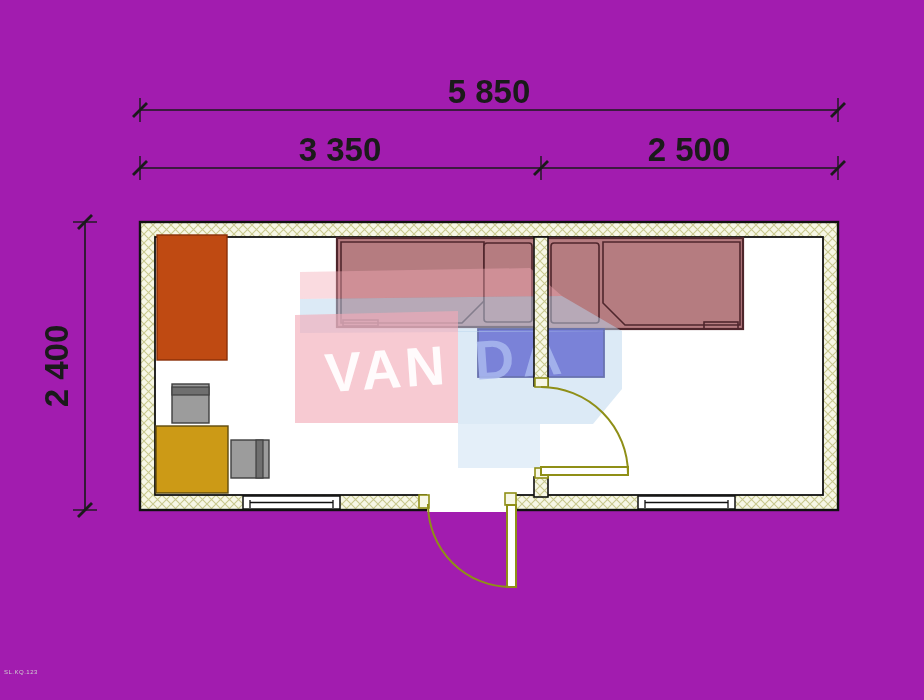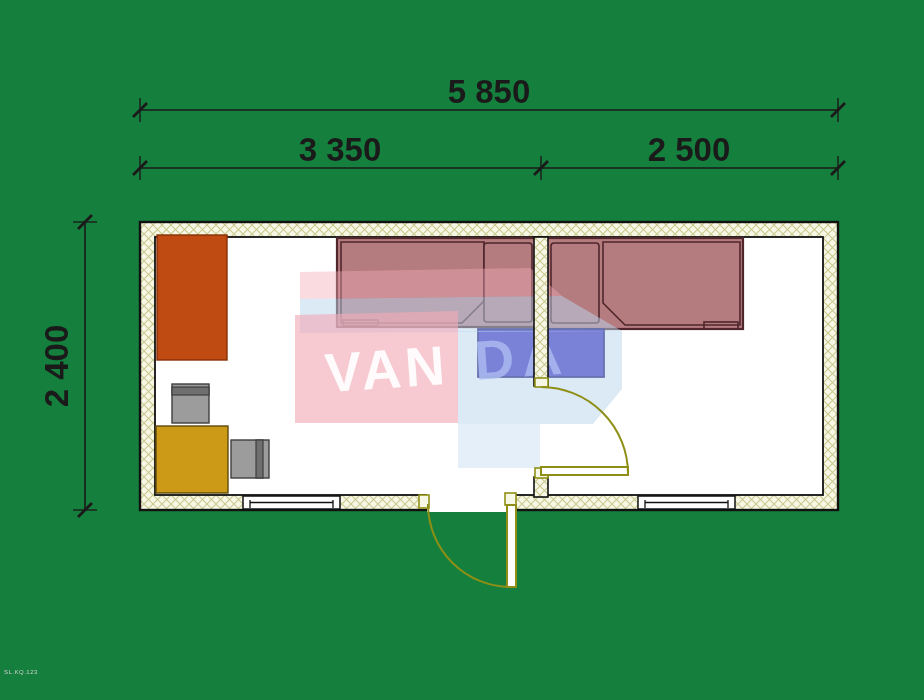--- a/index.html
+++ b/index.html
@@ -1,17 +1,17 @@
 <!DOCTYPE html>
 <html style="--dim_color: #1a1a1a; --wall_border: #111111; --wall_fill: #f7f7e6; --wall_hatch_line: #c9c98f; --door_olive: #8f8f17; --bed_fill: #b57c80; --bed_border: #4f262c; --nightstand_blue: #3a2ec2; --nightstand_border: #191070; --wardrobe_orange: #bf4a12; --wardrobe_border: #8a3008; --cabinet_yellow: #cc9a16; --cabinet_border: #5f4a0e; --chair_gray: #9c9c9c; --chair_dark: #6f6f6f; --chair_border: #3f3f3f; --watermark_pink: #f2a9b6; --watermark_blue: #b9d6ee; --watermark_text_light: #ffffff; --watermark_text_blue: #a9b9ee; --microtext_gray: #cfcfcf;"><head>
 <meta charset="utf-8">
 <style>
   html,body{margin:0;padding:0;background:#ffffff;}
   .canvas{
-    position:relative;width:924px;height:700px;background:#15803d;overflow:hidden;
+    position:relative;width:924px;height:700px;background:#a21caf;overflow:hidden;
     font-family:"Liberation Sans",sans-serif;
   }
   svg text{user-select:none;}
   .dim-text{font:600 33px "Liberation Sans",sans-serif;fill:var(--dim_color);}
   .dim-line{stroke:var(--dim_color);stroke-width:1.6;}
   .dim-slash{stroke:var(--dim_color);stroke-width:2.8;}
   .dim-stub{stroke:var(--dim_color);stroke-width:1.4;}
   .wall-outer{fill:url(#hatch);stroke:var(--wall_border);stroke-width:2.4;}
   .wall-inner{fill:#ffffff;stroke:var(--wall_border);stroke-width:1.8;}
   .wall-part{fill:url(#hatch);stroke:var(--wall_border);stroke-width:1.6;}

